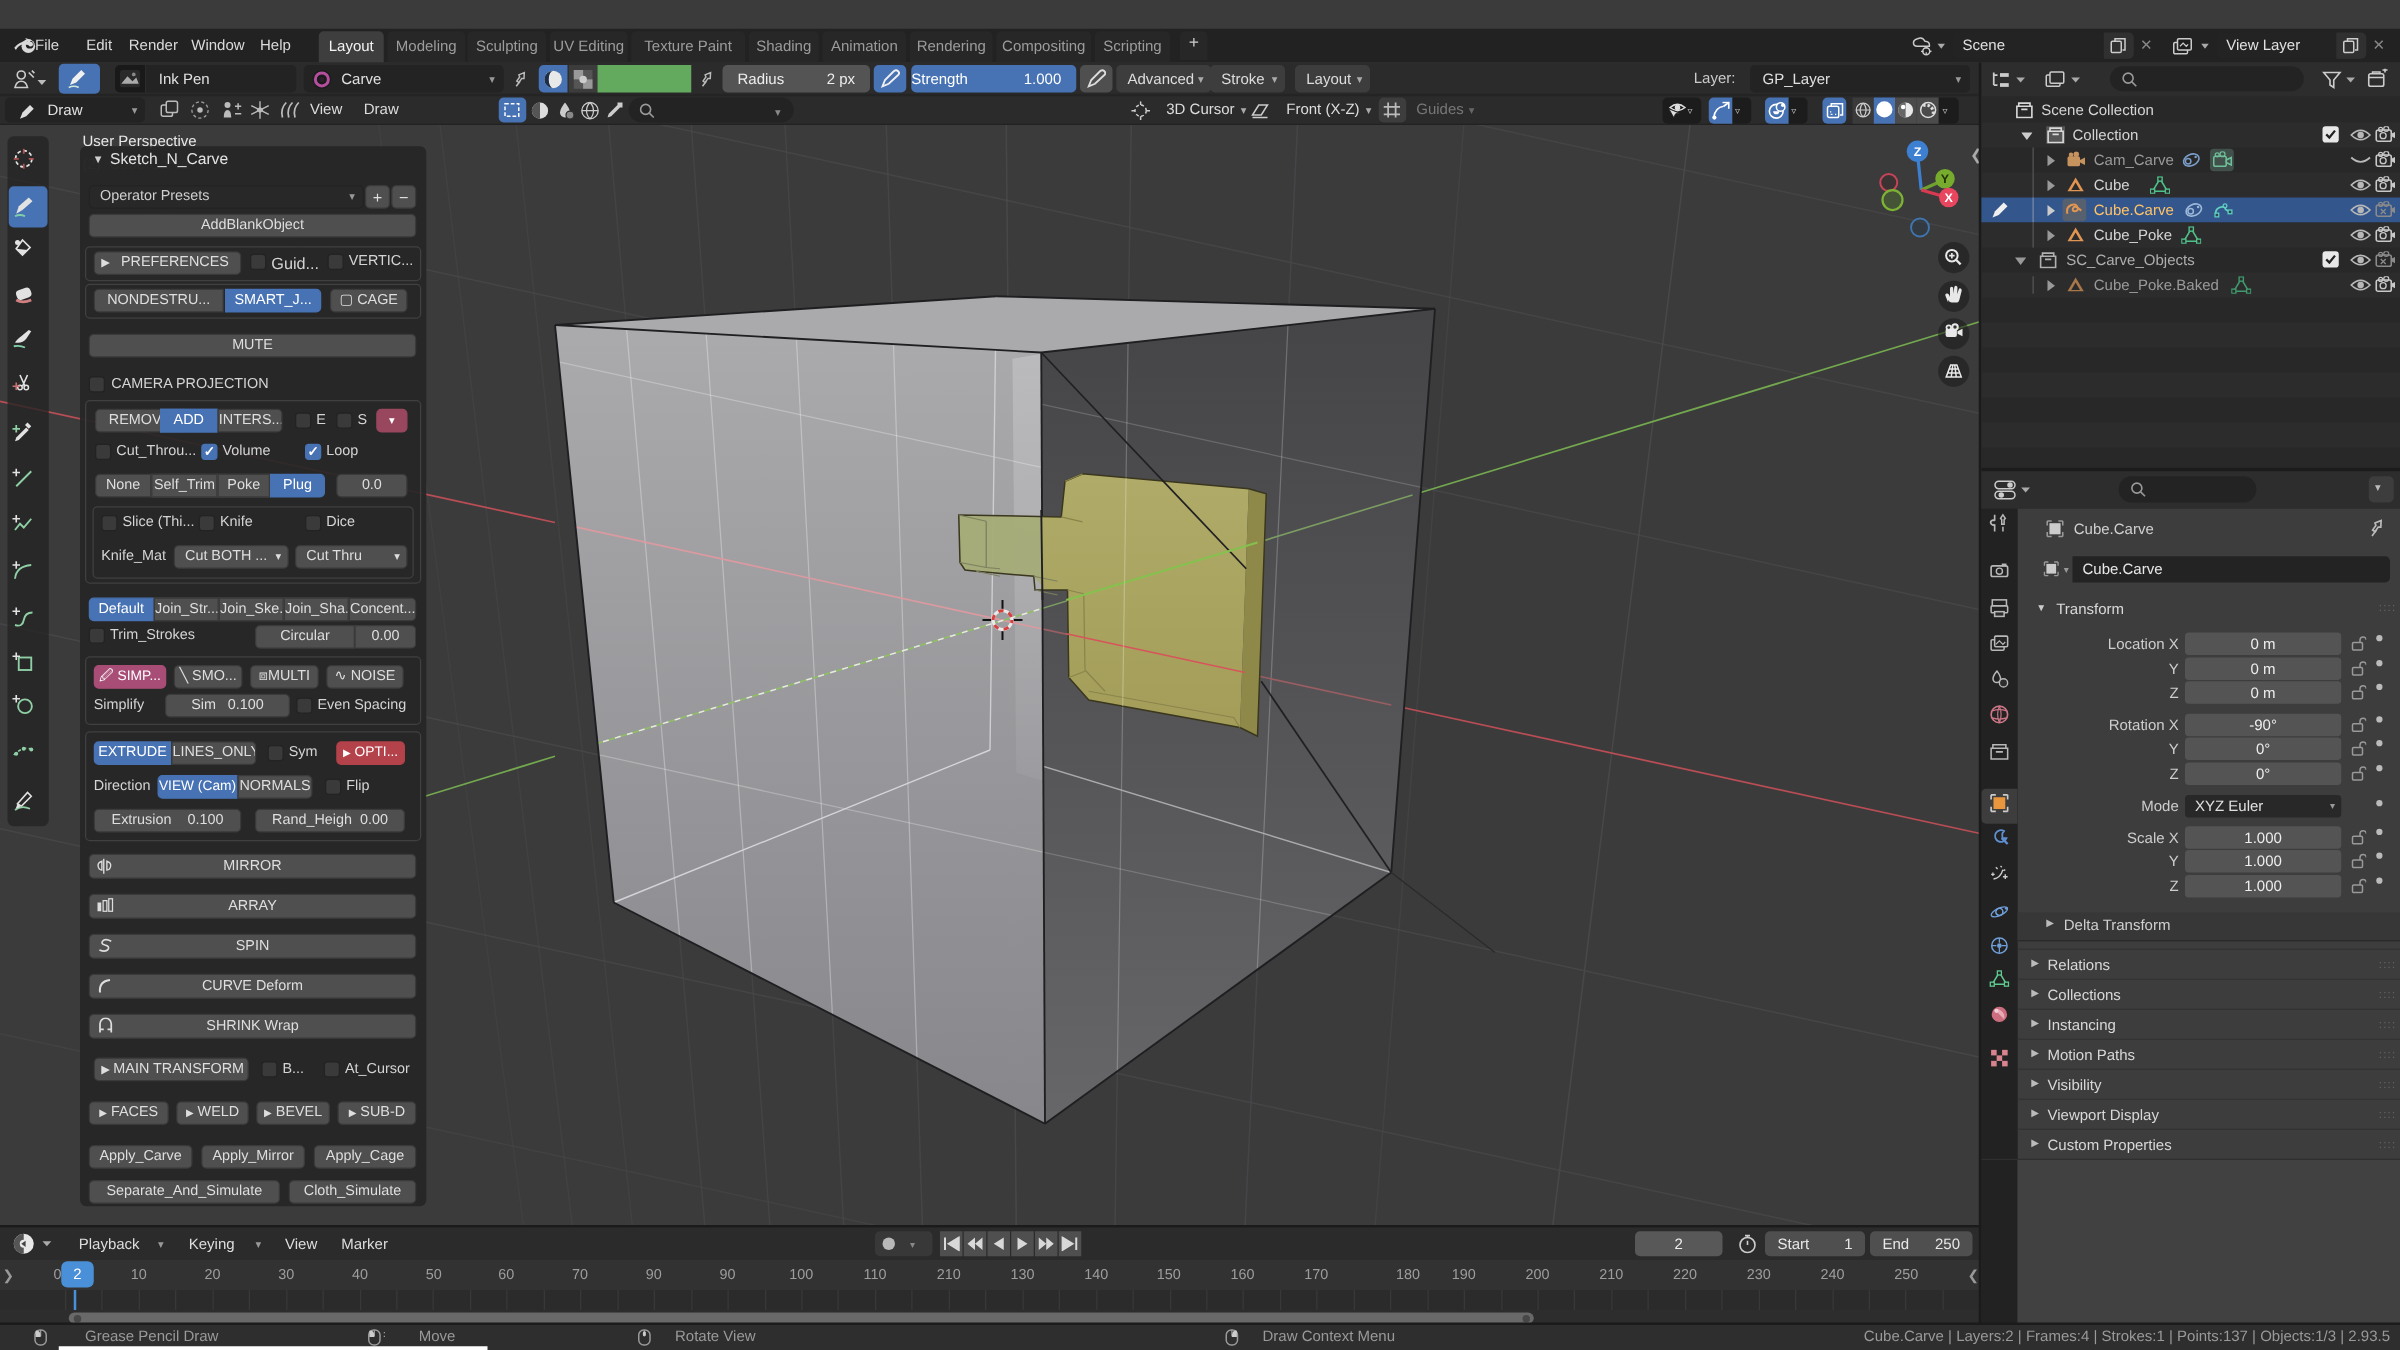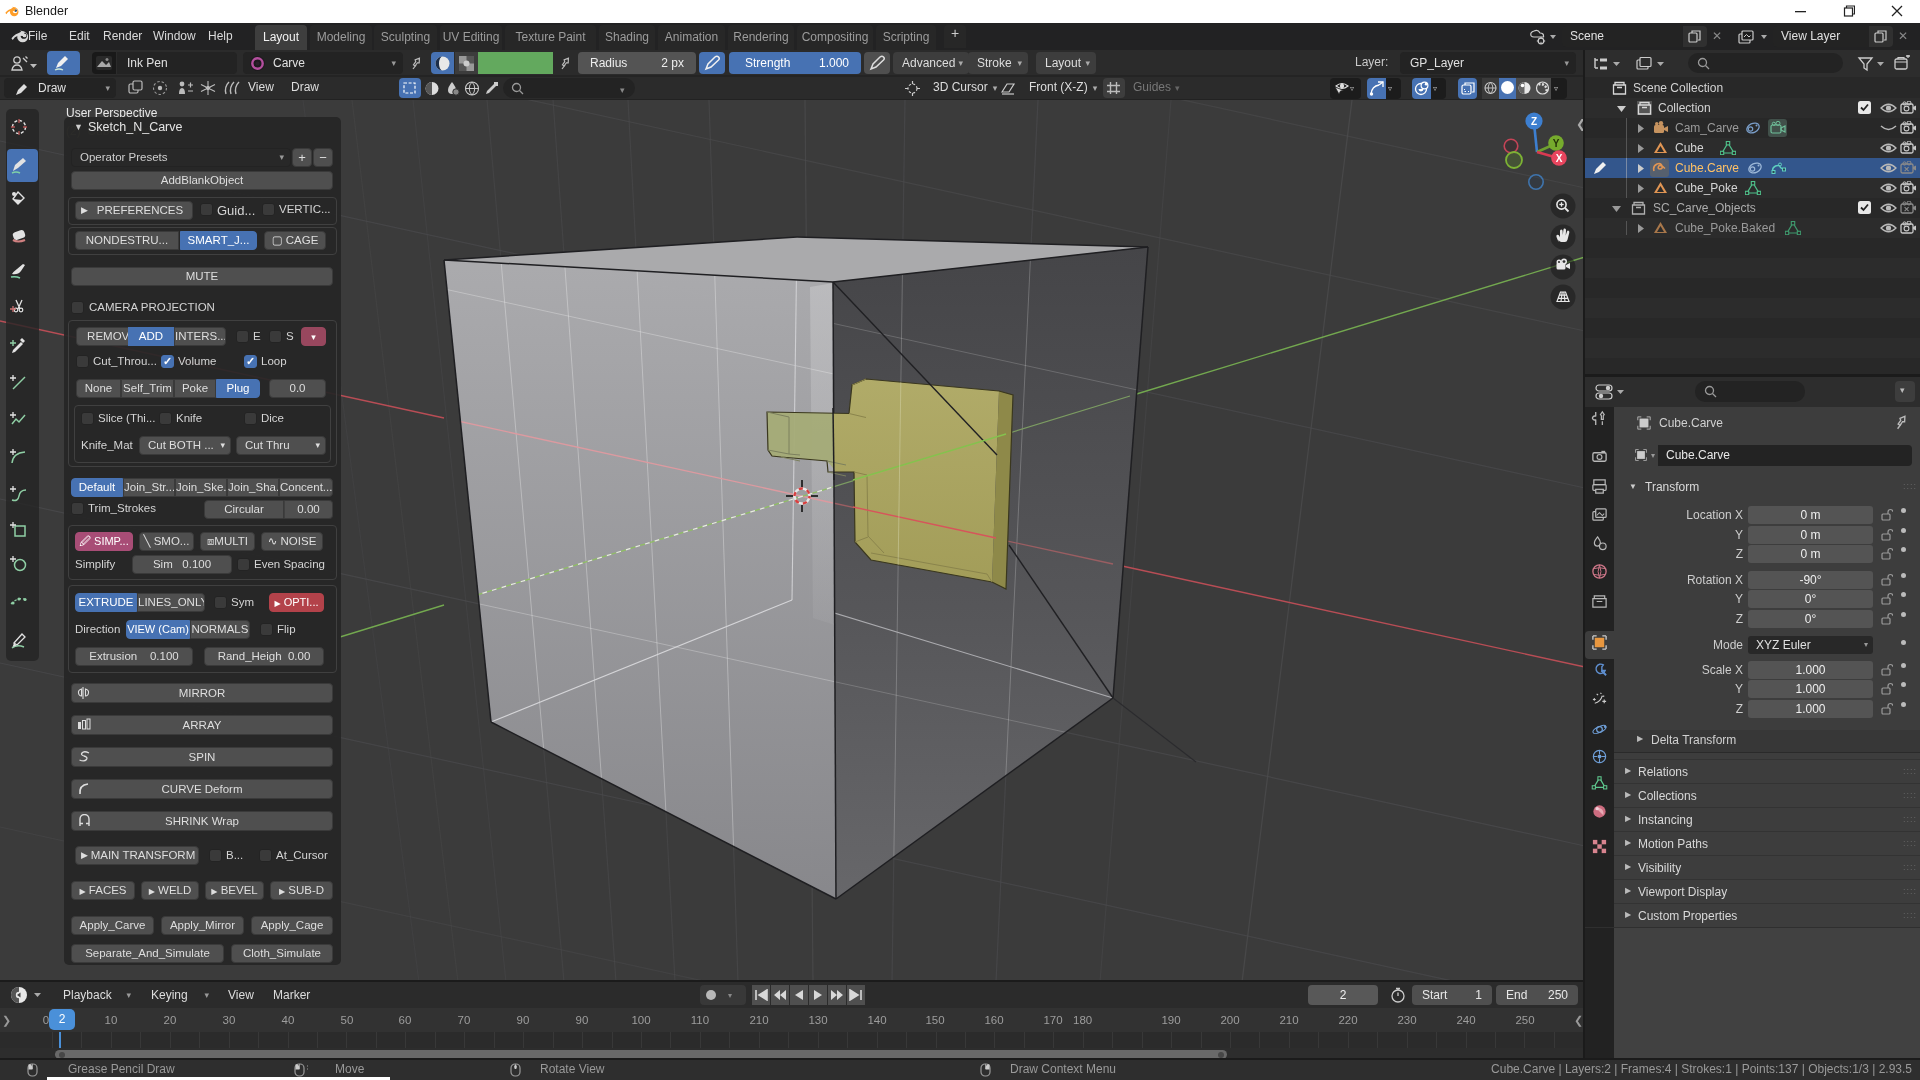--- a/index.html
+++ b/index.html
@@ -41,39 +41,20 @@
 
 #timeline { left:0; top:982px; width:1585px; height:78px; background:#2d2d2d; }
 
 #status { left:0; top:1060px; width:1920px; height:20px; background:#2e2e2e; color:#999; font-size:12px; }
 svg { display:block; }
 </style>
 </head>
 <body>
 <div id="root">
 
-<div class="abs" id="titlebar">
-  <svg class="abs" style="left:5px;top:5px" width="15" height="13" viewBox="0 0 22 17">
-    <circle cx="13.5" cy="9" r="6.3" fill="#ff9e28"></circle>
-    <circle cx="14.8" cy="7.6" r="3.4" fill="#ffffff"></circle>
-    <circle cx="15.7" cy="7.1" r="2" fill="#30557c"></circle>
-    <path d="M0.5 10.5 Q6 3.5 13 4.5 L10.5 1.5 L16 3 L14.5 8 L8 7.5 Q4 8.5 2 12.5 Z" fill="#ff9e28"></path>
-  </svg>
-  <span class="abs" style="left:25px;top:4px;font-size:12.5px;color:#1a1a1a">Blender</span>
-  <svg class="abs" style="left:1795px;top:6px" width="12" height="12" viewBox="0 0 12 12">
-        <rect x="0" y="5" width="11" height="1.3" fill="#222"></rect>
-      </svg>
-  <svg class="abs" style="left:1843px;top:5px" width="12" height="12" viewBox="0 0 12 12">
-        <rect x="1.5" y="3" width="8" height="8" fill="none" stroke="#222" stroke-width="1.2"></rect>
-        <path d="M3.5 3 V1 H11.5 V9 H9.5" fill="none" stroke="#222" stroke-width="1.2"></path>
-      </svg>
-  <svg class="abs" style="left:1891px;top:5px" width="12" height="12" viewBox="0 0 12 12">
-        <path d="M1 1 L11 11 M11 1 L1 11" stroke="#222" stroke-width="1.3"></path>
-      </svg>
-</div>
 
 <div class="abs" id="topbar">
   <svg class="abs" style="left:11px;top:6px" width="19" height="15" viewBox="0 0 22 17">
     <circle cx="13.5" cy="9" r="6.3" fill="#d8d8d8"></circle>
     <circle cx="14.8" cy="7.6" r="3.6" fill="#1d1d1d"></circle>
     <circle cx="15.6" cy="7.2" r="2.2" fill="#d8d8d8"></circle>
     <path d="M0.5 10.5 Q6 3.5 13 4.5 L10.5 1.5 L16 3 L14 8 L8 7.5 Q4 8.5 2 12.5 Z" fill="#d8d8d8"></path>
   </svg>
   <span class="menuitem" style="left:28px">File</span>
   <span class="menuitem" style="left:69px">Edit</span>
@@ -166,21 +147,21 @@
       <div class="abs" style="left:478px;top:2px;width:75px;height:22px;background:#63a95e"></div>
       <svg class="abs" style="left:558px;top:6px" width="14" height="15" viewBox="0 0 14 15">
         <path d="M7 1 l2.5 4 -1.5 1 0 4 -2 0 0 -4 -1.5 -1z" fill="none" stroke="#bbb" stroke-width="1.2" transform="rotate(35 7 7)"></path>
         <line x1="4" y1="13" x2="7" y2="9" stroke="#bbb" stroke-width="1.2"></line>
       </svg>
       <div class="abs" style="left:578px;top:2px;width:118px;height:22px;background:#545454;border-radius:4px;color:#eee;font-size:12px;line-height:22px"><span style="margin-left:12px">Radius</span><span style="position:absolute;right:12px">2 px</span></div>
       <div class="abs" style="left:699px;top:2px;width:26px;height:22px;background:#4772b3;border-radius:4px"></div>
       <svg class="abs" style="left:704px;top:5px" width="16" height="16" viewBox="0 0 16 16">
         <path d="M2 14 L4 9 L11 2 Q13 0.5 14.5 2 Q16 3.5 14.5 5 L7 12 Z" fill="none" stroke="#f0f0f0" stroke-width="1.5"></path>
       </svg>
-      <div class="abs" style="left:729px;top:2px;width:132px;height:22px;background:#4772b3;border-radius:4px;color:#fff;font-size:12px;line-height:22px"><span style="margin-left:16px">Strength</span><span style="position:absolute;right:12px">1.000</span></div>
+      <div class="abs" style="left:729px;top:2px;width:132px;height:22px;background:#4772b3;border-radius:4px;color:#fff;font-size:12px;line-height:22px"><span style="margin-left:0">Strength</span><span style="position:absolute;right:12px">1.000</span></div>
       <div class="abs" style="left:864px;top:2px;width:26px;height:22px;background:#4f4f4f;border-radius:4px"></div>
       <svg class="abs" style="left:869px;top:5px" width="16" height="16" viewBox="0 0 16 16">
         <path d="M2 14 L4 9 L11 2 Q13 0.5 14.5 2 Q16 3.5 14.5 5 L7 12 Z" fill="none" stroke="#ddd" stroke-width="1.5"></path>
       </svg>
       <div class="abs" style="left:893px;top:2px;width:76px;height:22px;background:#3d3d3d;border-radius:4px;color:#ddd;font-size:12px;line-height:22px"><span style="margin-left:9px">Advanced</span><span style="position:absolute;right:6px;font-size:9px;color:#aaa">▾</span></div>
       <div class="abs" style="left:968px;top:2px;width:60px;height:22px;background:#3d3d3d;border-radius:4px;color:#ddd;font-size:12px;line-height:22px"><span style="margin-left:9px">Stroke</span><span style="position:absolute;right:6px;font-size:9px;color:#aaa">▾</span></div>
       <div class="abs" style="left:1036px;top:2px;width:60px;height:22px;background:#3d3d3d;border-radius:4px;color:#ddd;font-size:12px;line-height:22px"><span style="margin-left:9px">Layout</span><span style="position:absolute;right:6px;font-size:9px;color:#aaa">▾</span></div>
       <div class="abs" style="left:1355px;top:5px;color:#cacaca;font-size:12px">Layer:</div>
       <div class="fld" style="left:1400px;top:2px;width:176px;height:22px;line-height:22px;padding-left:10px">GP_Layer<span style="position:absolute;right:7px;font-size:9px;color:#999">▾</span></div>
     </div>
@@ -1164,21 +1145,21 @@
       <div class="abs" style="left:508px;top:32px;width:30px;text-align:center;color:#9d9d9d;font-size:11.5px">90</div>
       <div class="abs" style="left:567px;top:32px;width:30px;text-align:center;color:#9d9d9d;font-size:11.5px">90</div>
       <div class="abs" style="left:626px;top:32px;width:30px;text-align:center;color:#9d9d9d;font-size:11.5px">100</div>
       <div class="abs" style="left:685px;top:32px;width:30px;text-align:center;color:#9d9d9d;font-size:11.5px">110</div>
       <div class="abs" style="left:744px;top:32px;width:30px;text-align:center;color:#9d9d9d;font-size:11.5px">210</div>
       <div class="abs" style="left:803px;top:32px;width:30px;text-align:center;color:#9d9d9d;font-size:11.5px">130</div>
       <div class="abs" style="left:862px;top:32px;width:30px;text-align:center;color:#9d9d9d;font-size:11.5px">140</div>
       <div class="abs" style="left:920px;top:32px;width:30px;text-align:center;color:#9d9d9d;font-size:11.5px">150</div>
       <div class="abs" style="left:979px;top:32px;width:30px;text-align:center;color:#9d9d9d;font-size:11.5px">160</div>
       <div class="abs" style="left:1038px;top:32px;width:30px;text-align:center;color:#9d9d9d;font-size:11.5px">170</div>
-      <div class="abs" style="left:1073px;top:32px;width:30px;text-align:left;color:#9d9d9d;font-size:11.5px">180</div>
+      <div class="abs" style="left:1106px;top:32px;width:30px;text-align:right;color:#9d9d9d;font-size:11.5px">180</div>
       <div class="abs" style="left:1156px;top:32px;width:30px;text-align:center;color:#9d9d9d;font-size:11.5px">190</div>
       <div class="abs" style="left:1215px;top:32px;width:30px;text-align:center;color:#9d9d9d;font-size:11.5px">200</div>
       <div class="abs" style="left:1274px;top:32px;width:30px;text-align:center;color:#9d9d9d;font-size:11.5px">210</div>
       <div class="abs" style="left:1333px;top:32px;width:30px;text-align:center;color:#9d9d9d;font-size:11.5px">220</div>
       <div class="abs" style="left:1392px;top:32px;width:30px;text-align:center;color:#9d9d9d;font-size:11.5px">230</div>
       <div class="abs" style="left:1451px;top:32px;width:30px;text-align:center;color:#9d9d9d;font-size:11.5px">240</div>
       <div class="abs" style="left:1510px;top:32px;width:30px;text-align:center;color:#9d9d9d;font-size:11.5px">250</div>
       <div class="abs" style="left:0;top:50px;width:1585px;height:16px;background:#2b2b2b"></div>
       <div class="abs" style="left:52px;top:50px;width:1px;height:16px;background:#383838"></div>
       <div class="abs" style="left:81px;top:50px;width:1px;height:16px;background:#383838"></div>

